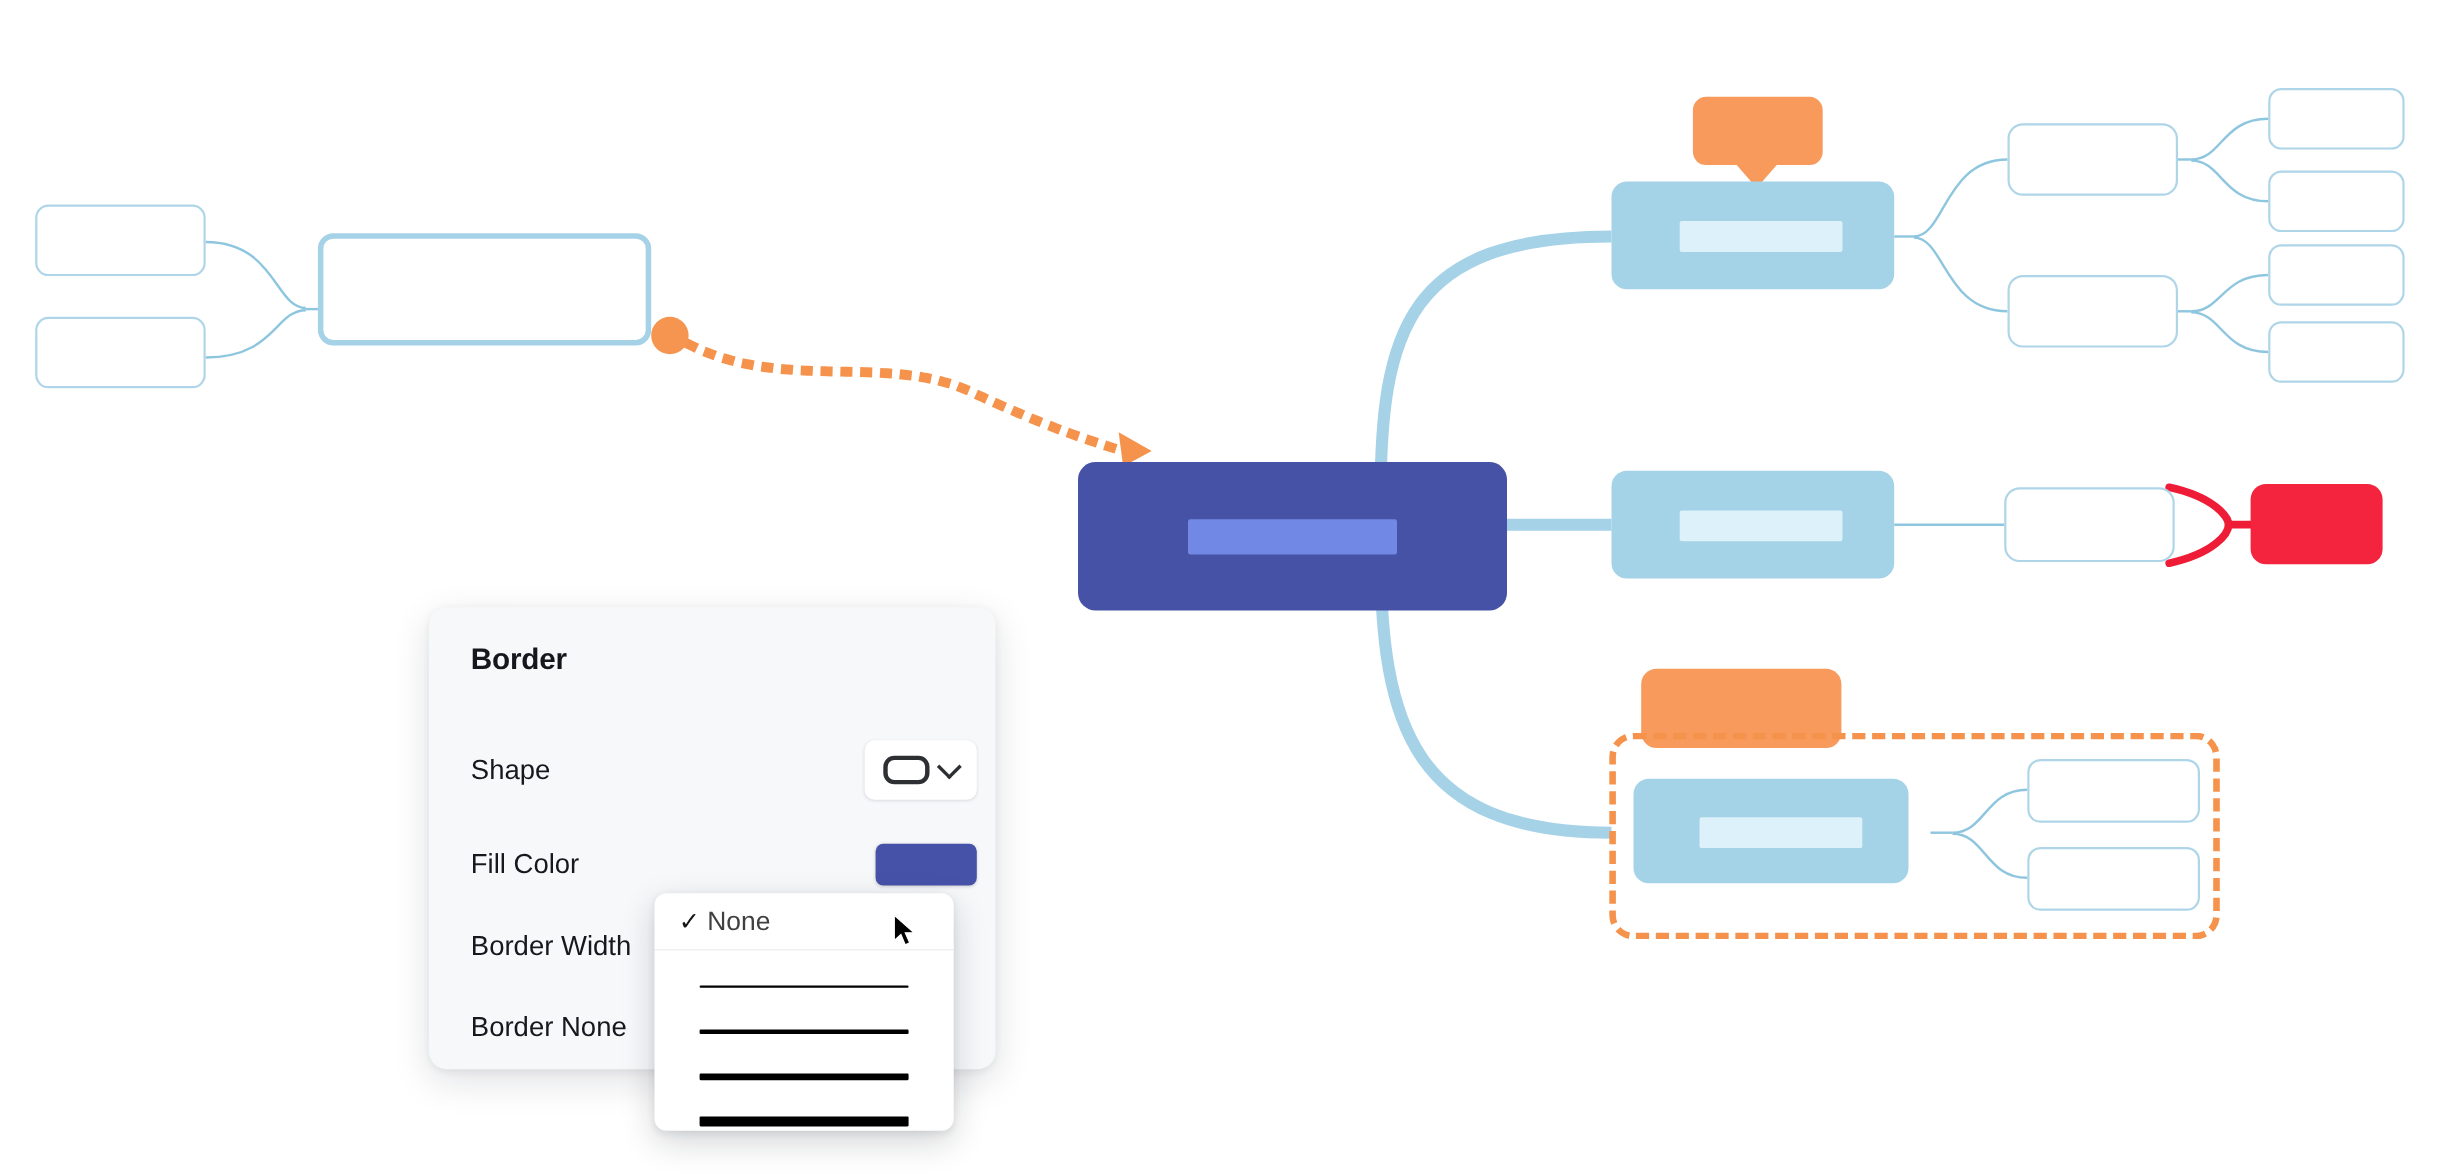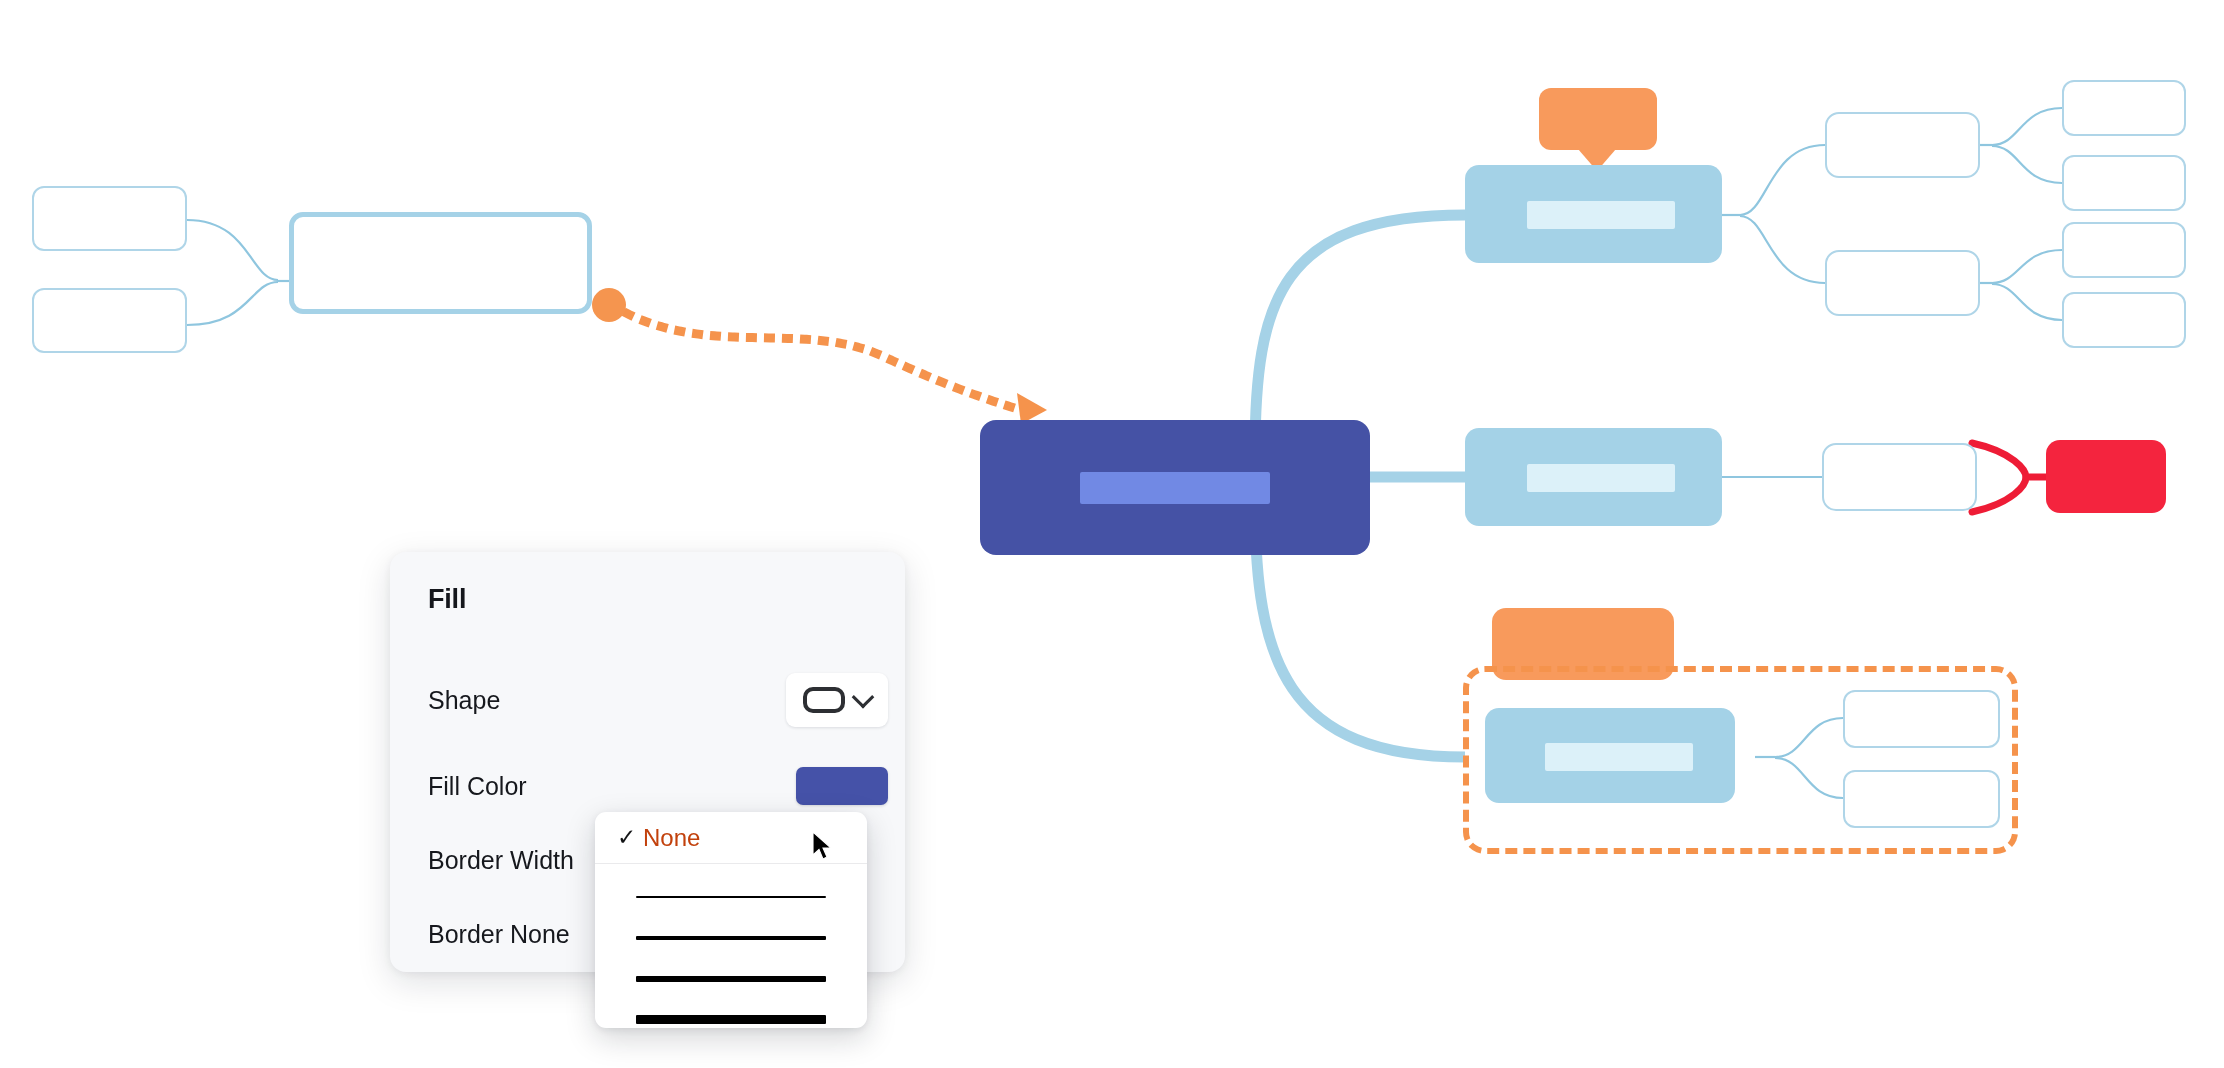--- a/index.html
+++ b/index.html
@@ -213,21 +213,21 @@
 
   .dd-check {
     width: 26px;
     font-size: 23px;
     color: #131416;
     line-height: 1;
   }
 
   .dd-label {
     font-size: 24px;
-    color: #c2410c;
+    color: #404040;
   }
 
   .dd-line-row {
     position: relative;
     box-sizing: border-box;
     display: flex;
     align-items: center;
     justify-content: center;
     height: 41px;
   }
@@ -333,21 +333,21 @@
     <div class="node node-blue" style="left:1485px; top:708px; width:250px; height:95px;">
       <div class="inner-bar" style="left:60px; top:35px; width:148px; height:28px;"></div>
     </div>
 
     <div class="node node-outline-sm" style="left:1843px; top:690px; width:157px; height:58px;"></div>
     <div class="node node-outline-sm" style="left:1843px; top:770px; width:157px; height:58px;"></div>
   </div>
 
   <div id="style-panel" style="left:390px; top:552px; width:515px; height:420px;">
 
-    <div id="panel-title">Fill</div>
+    <div id="panel-title">Border</div>
 
     <div class="panel-row" style="top:655px; top:0; transform:translateY(0);"></div>
 
     <div class="panel-row" style="left:38px; top:125px;">
       <span class="panel-row-label">Shape</span>
       <span class="shape-select">
         <span class="shape-glyph"></span>
         <span class="chevron"></span>
       </span>
     </div>

